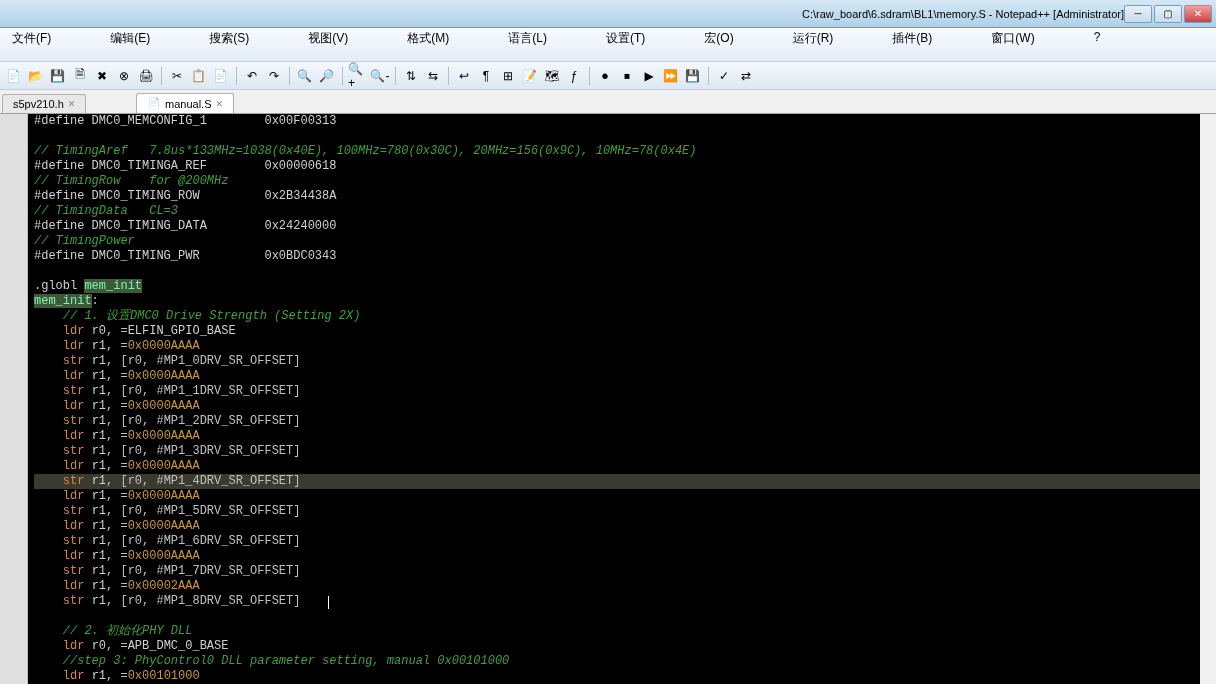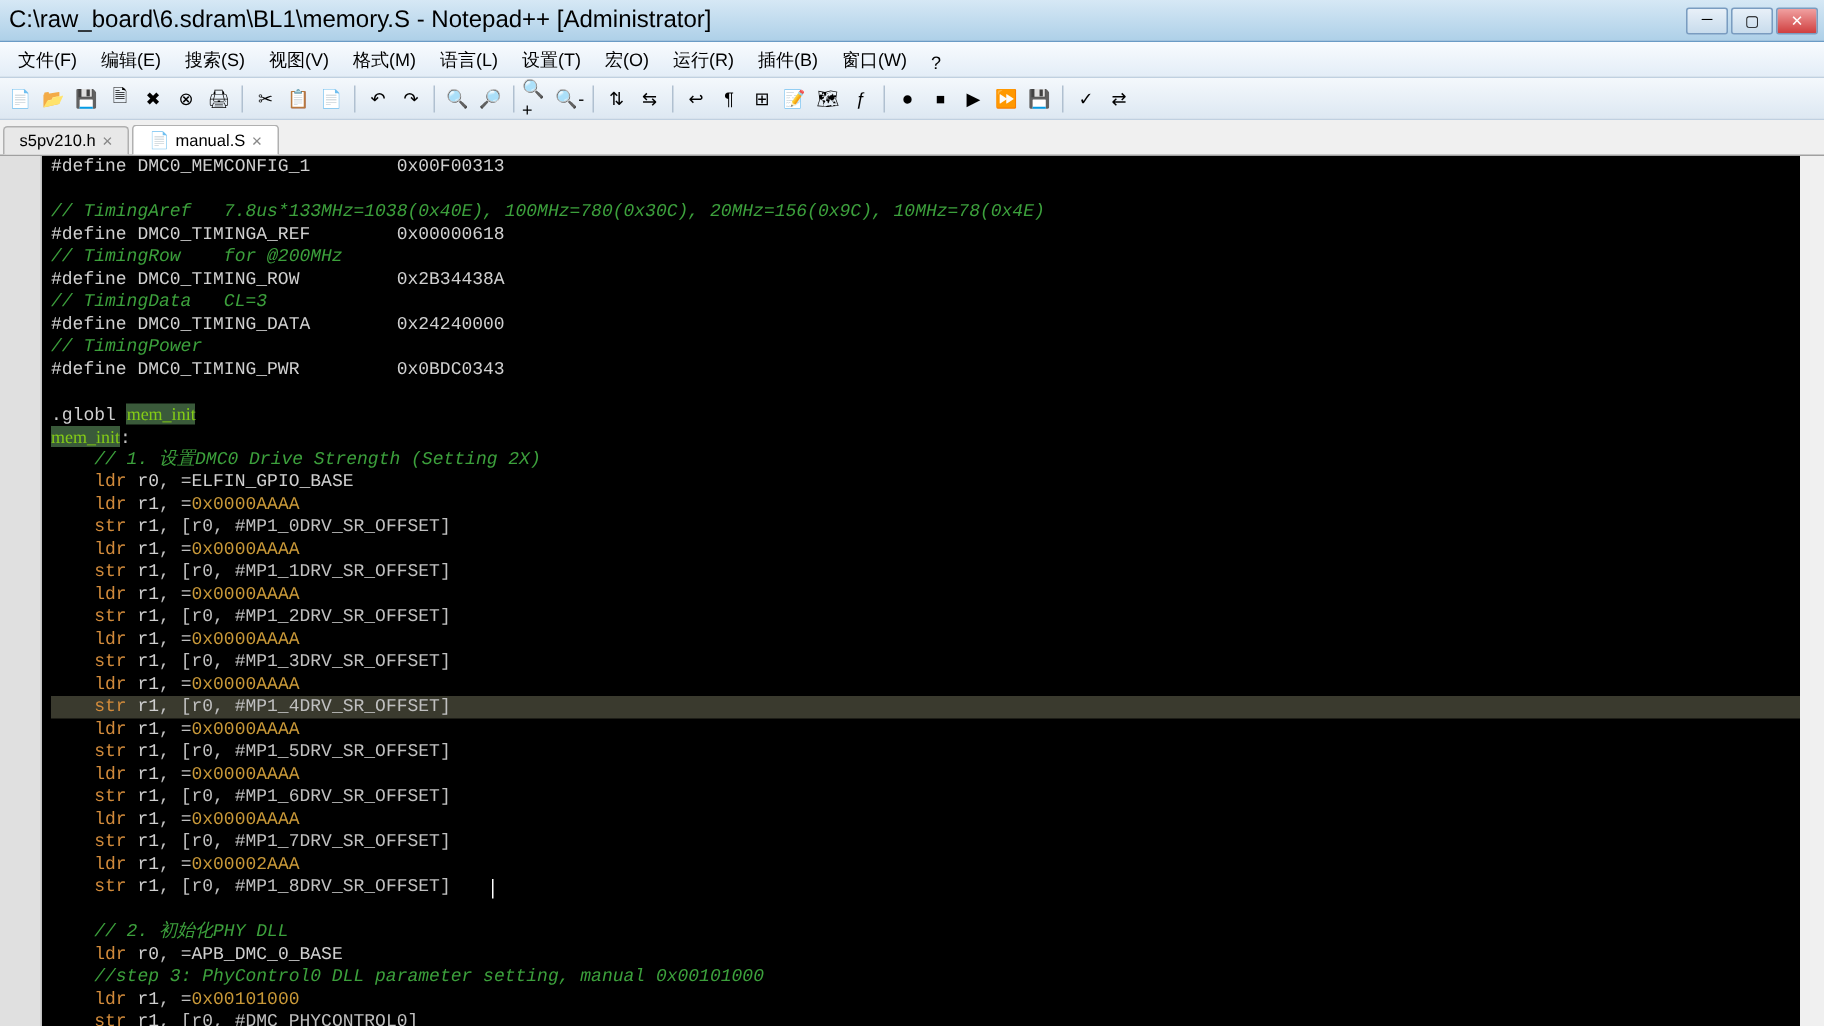--- a/index.html
+++ b/index.html
@@ -1,40 +1,40 @@
 <!DOCTYPE html>
 <html><head>
 <meta charset="utf-8">
 <style>
 * { margin: 0; padding: 0; box-sizing: border-box; }
 body { font-family: "Segoe UI", Tahoma, sans-serif; font-size: 12px; background: #fff; overflow: hidden; width: 1216px; height: 684px; }
 .titlebar { height: 28px; background: linear-gradient(to bottom, #d6e8f5, #aed0e8); display: flex; align-items: center; padding: 0 4px; border-bottom: 1px solid #6a9bc5; }
-.titlebar-text { flex: 1; font-size: 16px; color: #000; padding-left: 2px; }
+.titlebar-text { flex: 1; font-size: 11px; color: #000; padding-left: 2px; text-align: right; }
 .win-btns { display: flex; gap: 2px; }
 .win-btn { width: 28px; height: 18px; background: linear-gradient(to bottom,#e8f0f8,#c8dcec); border: 1px solid #7a9cc0; border-radius: 2px; display: flex; align-items: center; justify-content: center; font-size: 10px; cursor: pointer; }
 .win-btn.close { background: linear-gradient(to bottom,#f0a0a0,#d04040); color: #fff; }
-.menubar { height: 24px; background: linear-gradient(to bottom,#f8fbfe,#e3edf7); display: flex; align-items: flex-end; padding: 0 4px; border-bottom: 1px solid #c0d0e0; font-size: 12px; }
+.menubar { height: 34px; background: linear-gradient(to bottom,#f8fbfe,#e3edf7); display: flex; align-items: flex-start; padding: 0 4px; border-bottom: 1px solid #c0d0e0; font-size: 12px; gap: 43px; }
 .menu-item { padding: 2px 8px; cursor: pointer; }
 .toolbar { height: 28px; background: linear-gradient(to bottom,#f4f8fc,#dde8f2); display: flex; align-items: center; padding: 0 4px; border-bottom: 1px solid #c0d0e0; gap: 2px; }
 .tb-btn { width: 20px; height: 20px; display: flex; align-items: center; justify-content: center; cursor: pointer; border-radius: 2px; }
 .tb-sep { width: 1px; height: 18px; background: #b0c0d0; margin: 0 3px; }
-.tabbar { height: 24px; background: #f0f0f0; display: flex; align-items: flex-end; padding: 0 2px; border-bottom: 1px solid #a0a0a0; }
+.tabbar { height: 24px; background: #f0f0f0; display: flex; align-items: flex-end; padding: 0 2px; border-bottom: 1px solid #a0a0a0; gap: 48px; }
 .tab { padding: 3px 10px; background: #e8e8e8; border: 1px solid #b0b0b0; border-bottom: none; margin-right: 2px; font-size: 11px; display: flex; align-items: center; gap: 4px; cursor: pointer; border-radius: 3px 3px 0 0; }
 .tab.active { background: #fff; }
 .tab .x { font-size: 9px; color: #888; }
 .editor { position: relative; height: 582px; background: #000; display: flex; overflow: hidden; }
 .gutter { width: 28px; background: #e0e0e0; color: #808080; font-family: Consolas, monospace; font-size: 12px; text-align: right; padding-right: 4px; line-height: 15px; border-right: 1px solid #c0c0c0; }
 .code { flex: 1; font-family: Consolas, "Courier New", monospace; font-size: 12px; line-height: 15px; color: #d0d0d0; white-space: pre; padding-left: 6px; position: relative; }
 .hl-line { position: absolute; left: 0; right: 0; height: 15px; background: #3a3a2e; }
 .kw { color: #d28b3b; }
 .comment { color: #3ca03c; font-style: italic; }
 .num { color: #c89838; }
 .op { color: #c0c0c0; }
 .ident { color: #d0d0d0; }
-.hl-sym { background: #3a5a3a; color: #84cc16; font-family: Liberation Serif, serif; }
+.hl-sym { background: #3a5a3a; color: #86efac; }
 .cursor { display: inline-block; width: 1px; height: 13px; background: #fff; vertical-align: text-bottom; }
 .scrollbar-v { width: 16px; background: #f0f0f0; }
 </style>
 </head>
 <body>
 
 <div class="titlebar">
   <span class="titlebar-text">C:\raw_board\6.sdram\BL1\memory.S - Notepad++  [Administrator]</span>
   <div class="win-btns">
     <div class="win-btn">─</div>

